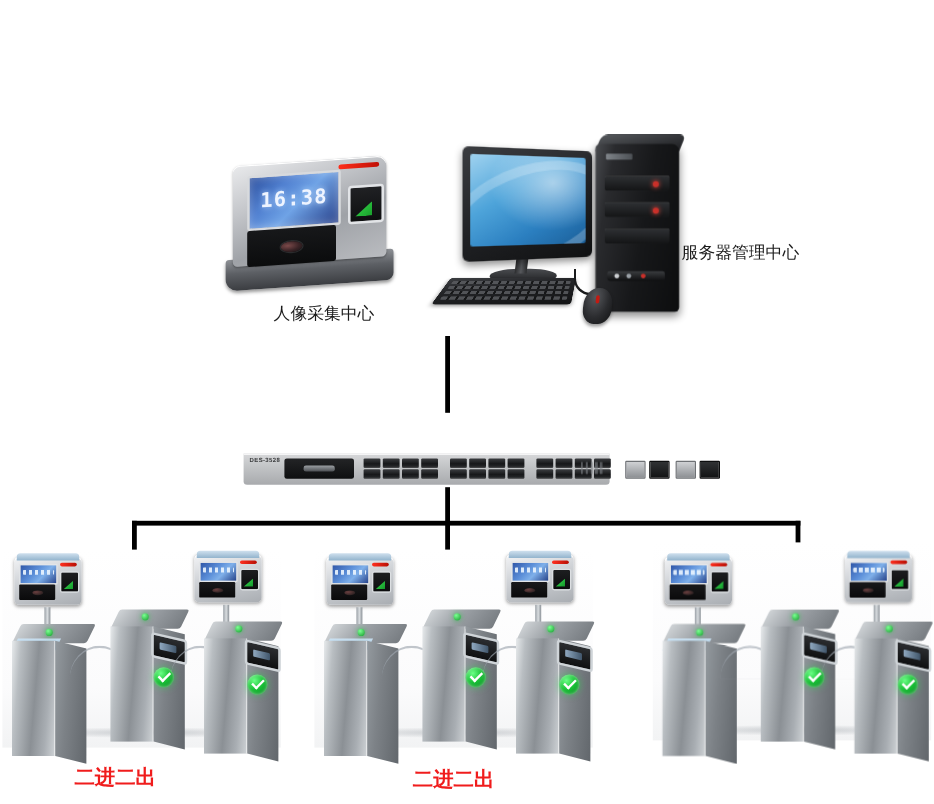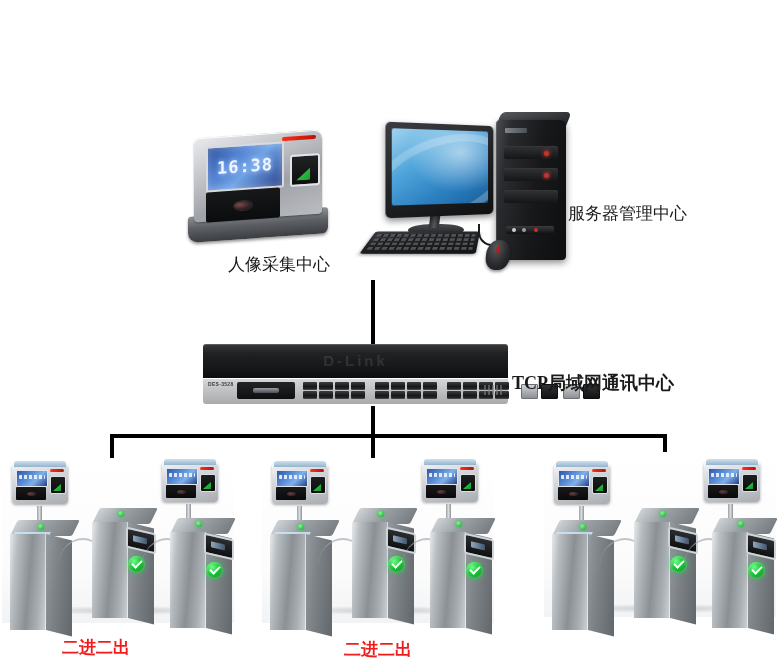--- a/index.html
+++ b/index.html
@@ -20,21 +20,21 @@
     font-size:38px;letter-spacing:1px;color:#141414;
     white-space:nowrap;
   }
 
   
   .lbl{
     position:absolute;
     font-family:"Liberation Serif","DejaVu Serif",serif;
     color:#1a1a1a;white-space:nowrap;
   }
-  .lbl-cap{font-size:17px;}
+  .lbl-cap{font-size:14px;}
   .lbl-switch{font-size:18px;font-weight:bold;}
   .lbl-red{
     position:absolute;
     font-family:"Liberation Serif","DejaVu Serif",serif;
     font-size:17px;font-weight:bold;color:#f01c1c;white-space:nowrap;
   }
 
   
   .vline{position:absolute;background:#000;width:4px;}
   .hline{position:absolute;background:#000;height:4px;}
@@ -375,23 +375,20 @@
     <div class="mouse-cord"></div>
     <div class="mouse">
       <div class="mouse-dot"></div>
     </div>
   </div>
   <div class="lbl lbl-cap" style="left:568px;top:202px;">服务器管理中心</div>
 
   <div class="vline" style="left:371px;top:280px;height:64px;"></div>
 
   <div class="switch" style="left:203px;top:344px;width:305px;height:60px;">
-    <div class="sw-top">
-      <div class="sw-brand">D-Link</div>
-    </div>
     <div class="sw-face">
       <div class="sw-logo">DES-3528</div>
       <div class="sw-console">
           <b></b>
         </div>
       <div class="portgrp" style="left:100px;">
         <div class="port"></div>
           <div class="port"></div>
         <div class="port"></div>
           <div class="port"></div>
@@ -421,21 +418,20 @@
           <div class="port"></div>
       </div>
 
       <div class="sfp" style="left:318px;"></div>
       <div class="sfp dark" style="left:338px;"></div>
       <div class="sfp" style="left:360px;"></div>
       <div class="sfp dark" style="left:380px;"></div>
       <div class="sw-leds"></div>
     </div>
   </div>
-  <div class="lbl lbl-switch" style="left:512px;top:371px;">TCP局域网通讯中心</div>
 
   <div class="vline" style="left:371px;top:406px;height:31px;"></div>
 
   <div class="hline" style="left:110px;top:434px;width:557px;"></div>
   <div class="vline" style="left:110px;top:434px;height:40px;"></div>
   <div class="vline" style="left:371px;top:434px;height:40px;"></div>
   <div class="vline" style="left:663px;top:434px;height:40px;"></div>
 
   <div class="gate-group" style="left:2px;top:458px;">
     <div class="gate-bg"></div>

